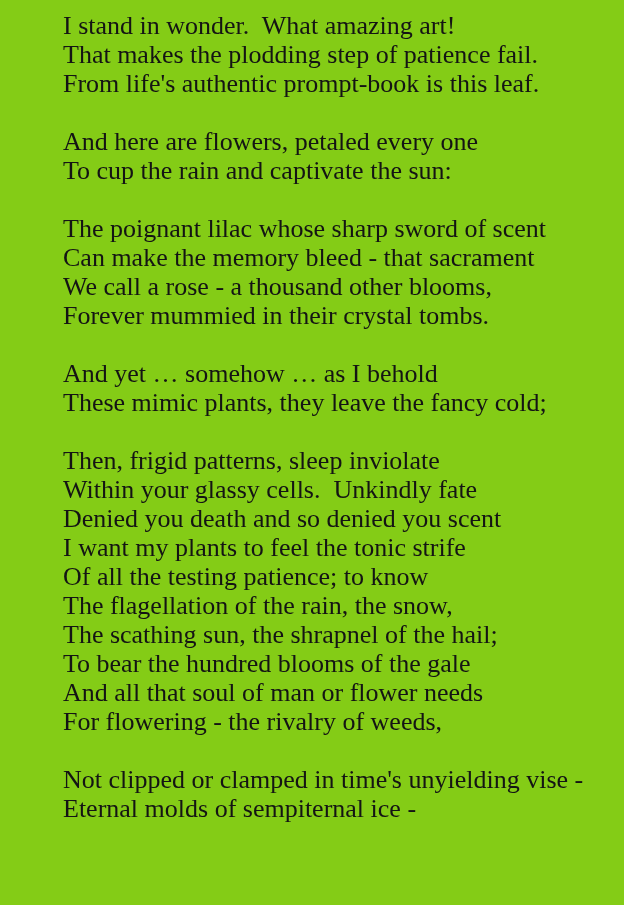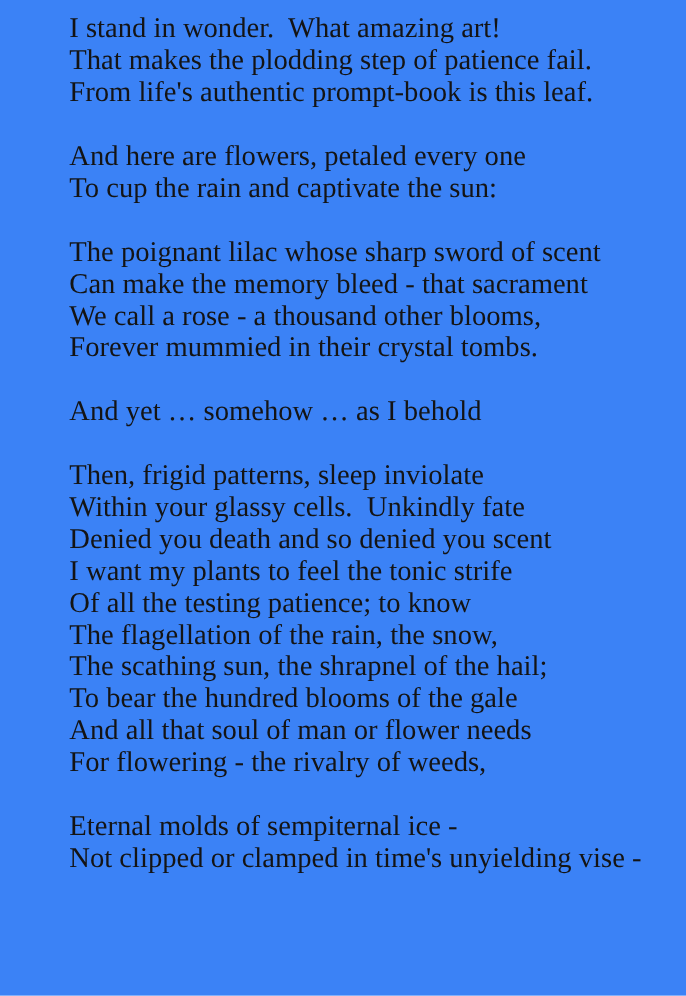--- a/index.html
+++ b/index.html
@@ -11,21 +11,21 @@
     width: 624px;
     height: 905px;
     overflow: hidden;
     font-family: "Liberation Serif", "DejaVu Serif", serif;
   }
   .page {
     box-sizing: border-box;
     width: 624px;
     height: 905px;
     padding: 11px 20px 0 63px;
-    background: #3b82f6;
+    background: #84cc16;
   }
   .poem {
     font-size: 26px;
     line-height: 29px;
     color: #141414;
     letter-spacing: 0px;
   }
   .stanza {
     margin: 0 0 29px 0;
     padding: 0;
@@ -56,34 +56,35 @@
 
     <div class="stanza">
       <div class="line">The poignant lilac whose sharp sword of scent</div>
       <div class="line">Can make the memory bleed - that sacrament</div>
       <div class="line">We call a rose - a thousand other blooms,</div>
       <div class="line">Forever mummied in their crystal tombs.</div>
     </div>
 
     <div class="stanza">
       <div class="line">And yet … somehow … as I behold</div>
+      <div class="line">These mimic plants, they leave the fancy cold;</div>
     </div>
 
     <div class="stanza">
       <div class="line">Then, frigid patterns, sleep inviolate</div>
       <div class="line">Within your glassy cells.  Unkindly fate</div>
       <div class="line">Denied you death and so denied you scent</div>
       <div class="line">I want my plants to feel the tonic strife</div>
       <div class="line">Of all the testing patience; to know</div>
       <div class="line">The flagellation of the rain, the snow,</div>
       <div class="line">The scathing sun, the shrapnel of the hail;</div>
       <div class="line">To bear the hundred blooms of the gale</div>
       <div class="line">And all that soul of man or flower needs</div>
       <div class="line">For flowering - the rivalry of weeds,</div>
     </div>
 
     <div class="stanza">
+      <div class="line">Not clipped or clamped in time's unyielding vise -</div>
       <div class="line">Eternal molds of sempiternal ice -</div>
-      <div class="line">Not clipped or clamped in time's unyielding vise -</div>
     </div>
 
   </div>
 </div>
 
 </body></html>

